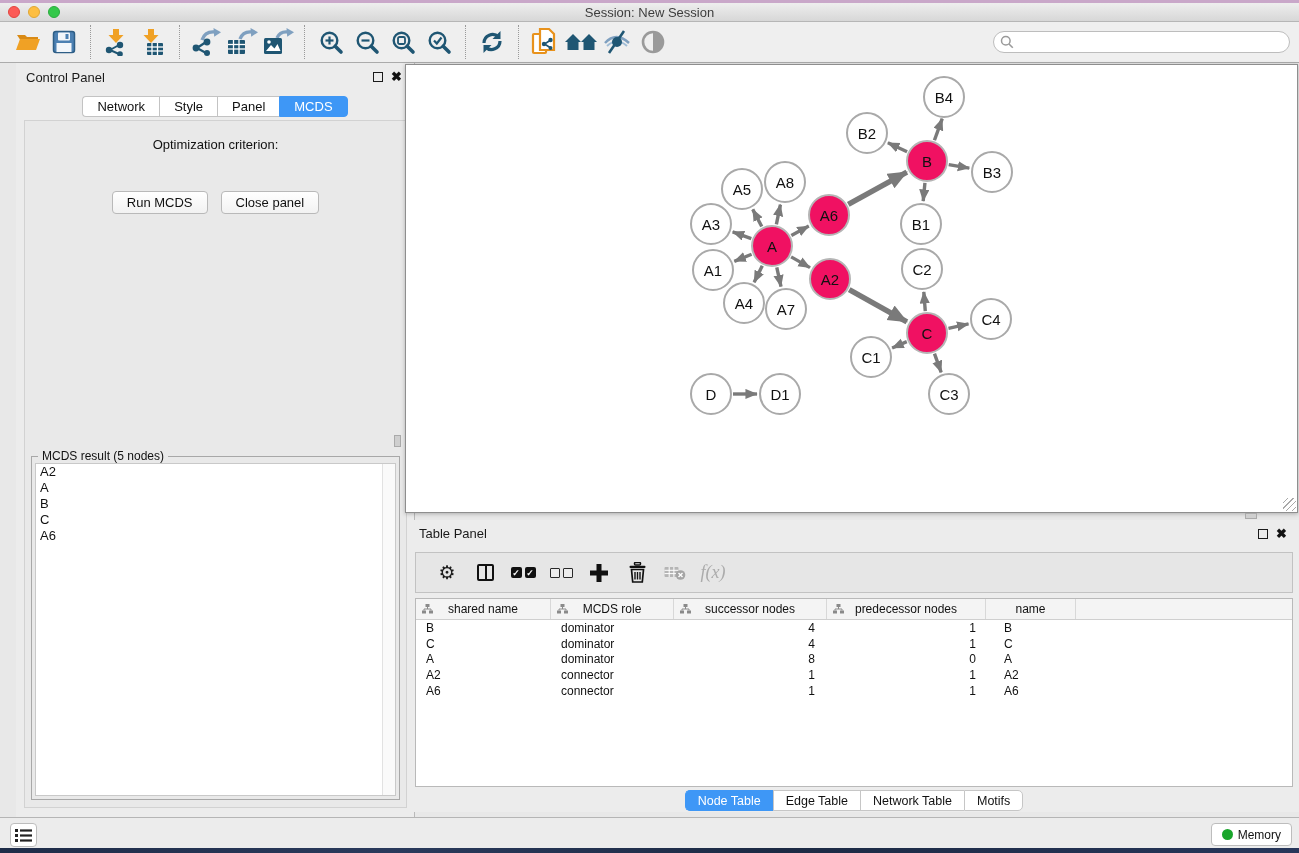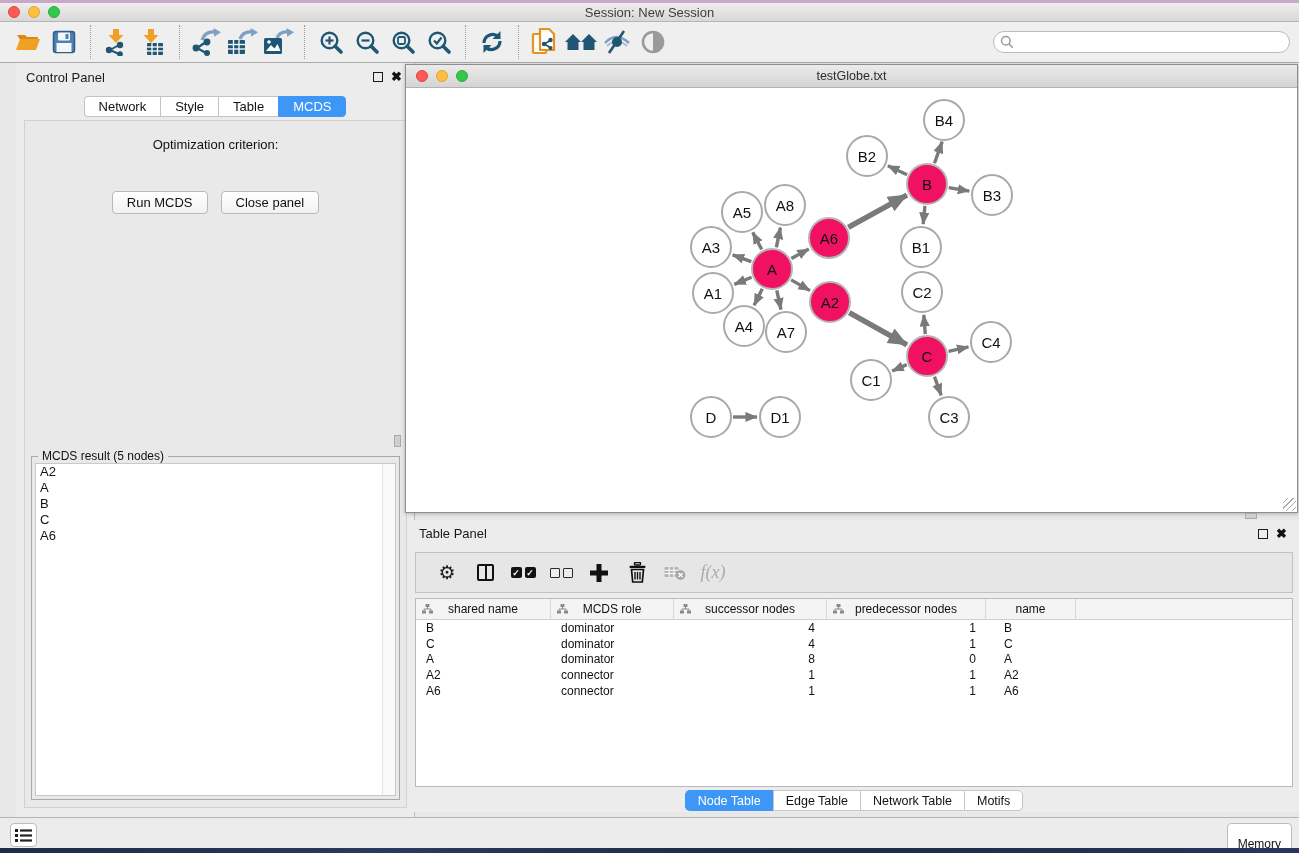--- a/index.html
+++ b/index.html
@@ -127,23 +127,23 @@
   .tp-tab:first-child { border-radius:5px 0 0 5px; }
   .tp-tab:last-child { border-radius:0 5px 5px 0; border-right:1px solid #C6C6C6; }
   .tp-tab.active { background:#3E97F6; color:#fff; border-color:#3E97F6; }
 
   
   .statusbar { position:absolute; left:0; top:817px; width:1299px; height:31px;
     background:#ECECEC; border-top:1px solid #B5B5B5; }
   .status-left-btn { position:absolute; left:10px; top:5px; width:27px; height:24px;
     background:#fff; border:1px solid #BDBDBD; border-radius:4px;
     display:flex; align-items:center; justify-content:center; cursor:pointer; }
-  .memory-btn { position:absolute; right:7px; top:5px; height:31px; background:#fff;
+  .memory-btn { position:absolute; right:7px; top:5px; height:23px; background:#fff;
     border:1px solid #BDBDBD; border-radius:4px; display:flex; align-items:center;
-    gap:5px; padding:8px 10px; cursor:pointer; font-size:12px; color:#111;flex-direction:column; }
+    gap:5px; padding:8px 10px; cursor:pointer; font-size:12px; color:#111; }
   .mem-dot { width:11px; height:11px; border-radius:50%; background:#18A52B; }
 </style>
 </head>
 <body>
 
 <div class="desktop-top"></div>
 
 <div class="titlebar">
   <div class="traffic">
     <span class="light red"></span>
@@ -318,21 +318,21 @@
     <div class="cp-titlebar">
       <span class="panel-title">Control Panel</span>
       <span class="panel-btns">
         <span class="float-btn"></span>
         <span class="close-btn">✖</span>
       </span>
     </div>
     <div class="cp-tabs" id="cp-tabs">
         <div class="cp-tab">Network</div>
         <div class="cp-tab">Style</div>
-        <div class="cp-tab">Table</div>
+        <div class="cp-tab">Panel</div>
         <div class="cp-tab active">MCDS</div>
       </div>
     <div class="cp-inner">
       <div class="opt-label">Optimization criterion:</div>
       <div class="cp-buttons">
         <button class="push-btn">Run MCDS</button>
         <button class="push-btn">Close panel</button>
       </div>
       <div class="result-group">
         <span class="result-legend">MCDS result (5 nodes)</span>
@@ -346,28 +346,20 @@
           </div>
       </div>
     </div>
   </div>
 
   <div class="split-v-handle"></div>
 
   <div class="right-area">
 
     <div class="net-window">
-      <div class="nw-titlebar">
-        <div class="traffic" style="margin-left:10px;">
-          <span class="light red"></span>
-          <span class="light yellow"></span>
-          <span class="light green"></span>
-        </div>
-        <div class="nw-title">testGlobe.txt</div>
-      </div>
       <div class="nw-canvas" id="net-canvas">
         <svg class="edge-svg" id="edge-svg" width="891" height="424">
           <defs>
             <marker id="arr" markerWidth="4.2" markerHeight="3.2" refX="3.4" refY="1.5" orient="auto">
               <path d="M0,0 L3.6,1.5 L0,3 Z" fill="#7A7A7A"></path>
             </marker>
           </defs>
         <line x1="355.7535784776823" y1="161.53179910759638" x2="346.71216795515033" y2="144.35311911478558" stroke="#7A7A7A" stroke-width="3.4" marker-end="url(#arr)"></line>
             <line x1="370.3793183343823" y1="159.44027896919482" x2="374.4216217413276" y2="139.53970835038723" stroke="#7A7A7A" stroke-width="3.4" marker-end="url(#arr)"></line>
             <line x1="345.30480533927783" y1="173.53615930269035" x2="326.6358853271187" y2="166.803106183551" stroke="#7A7A7A" stroke-width="3.4" marker-end="url(#arr)"></line>

